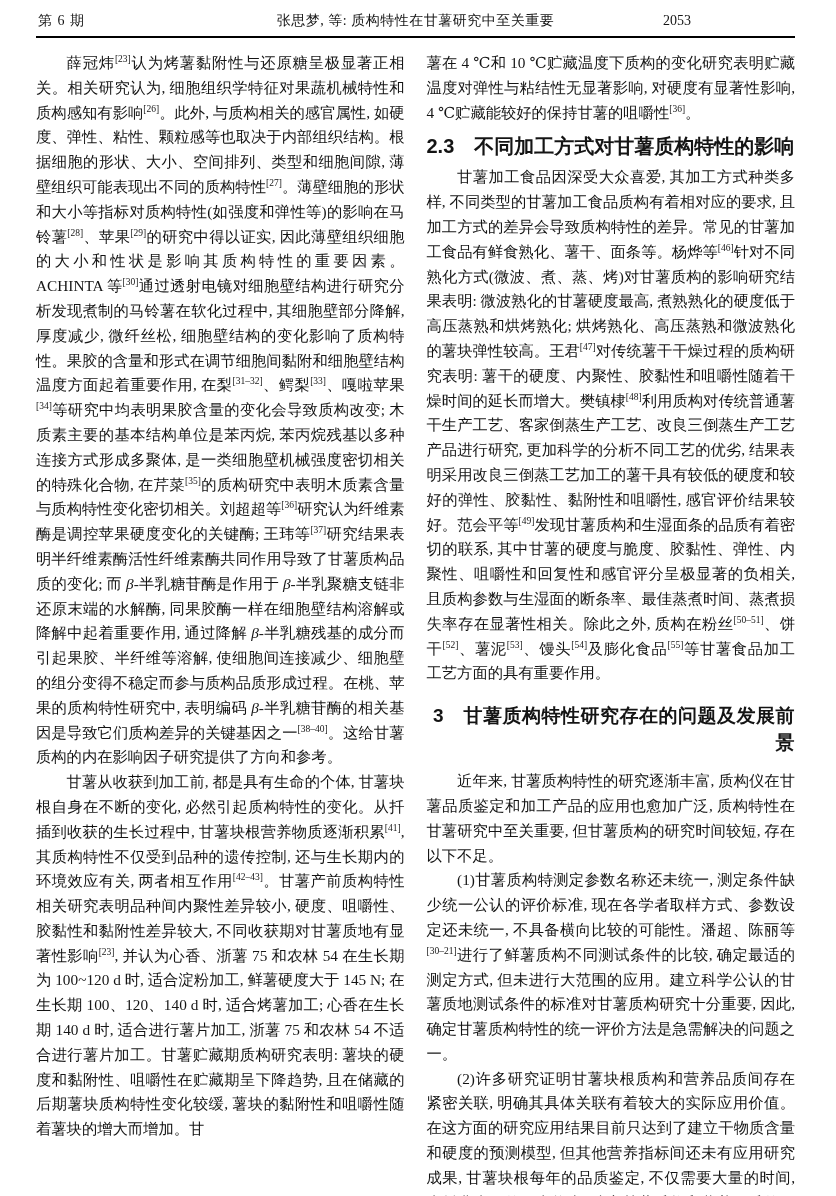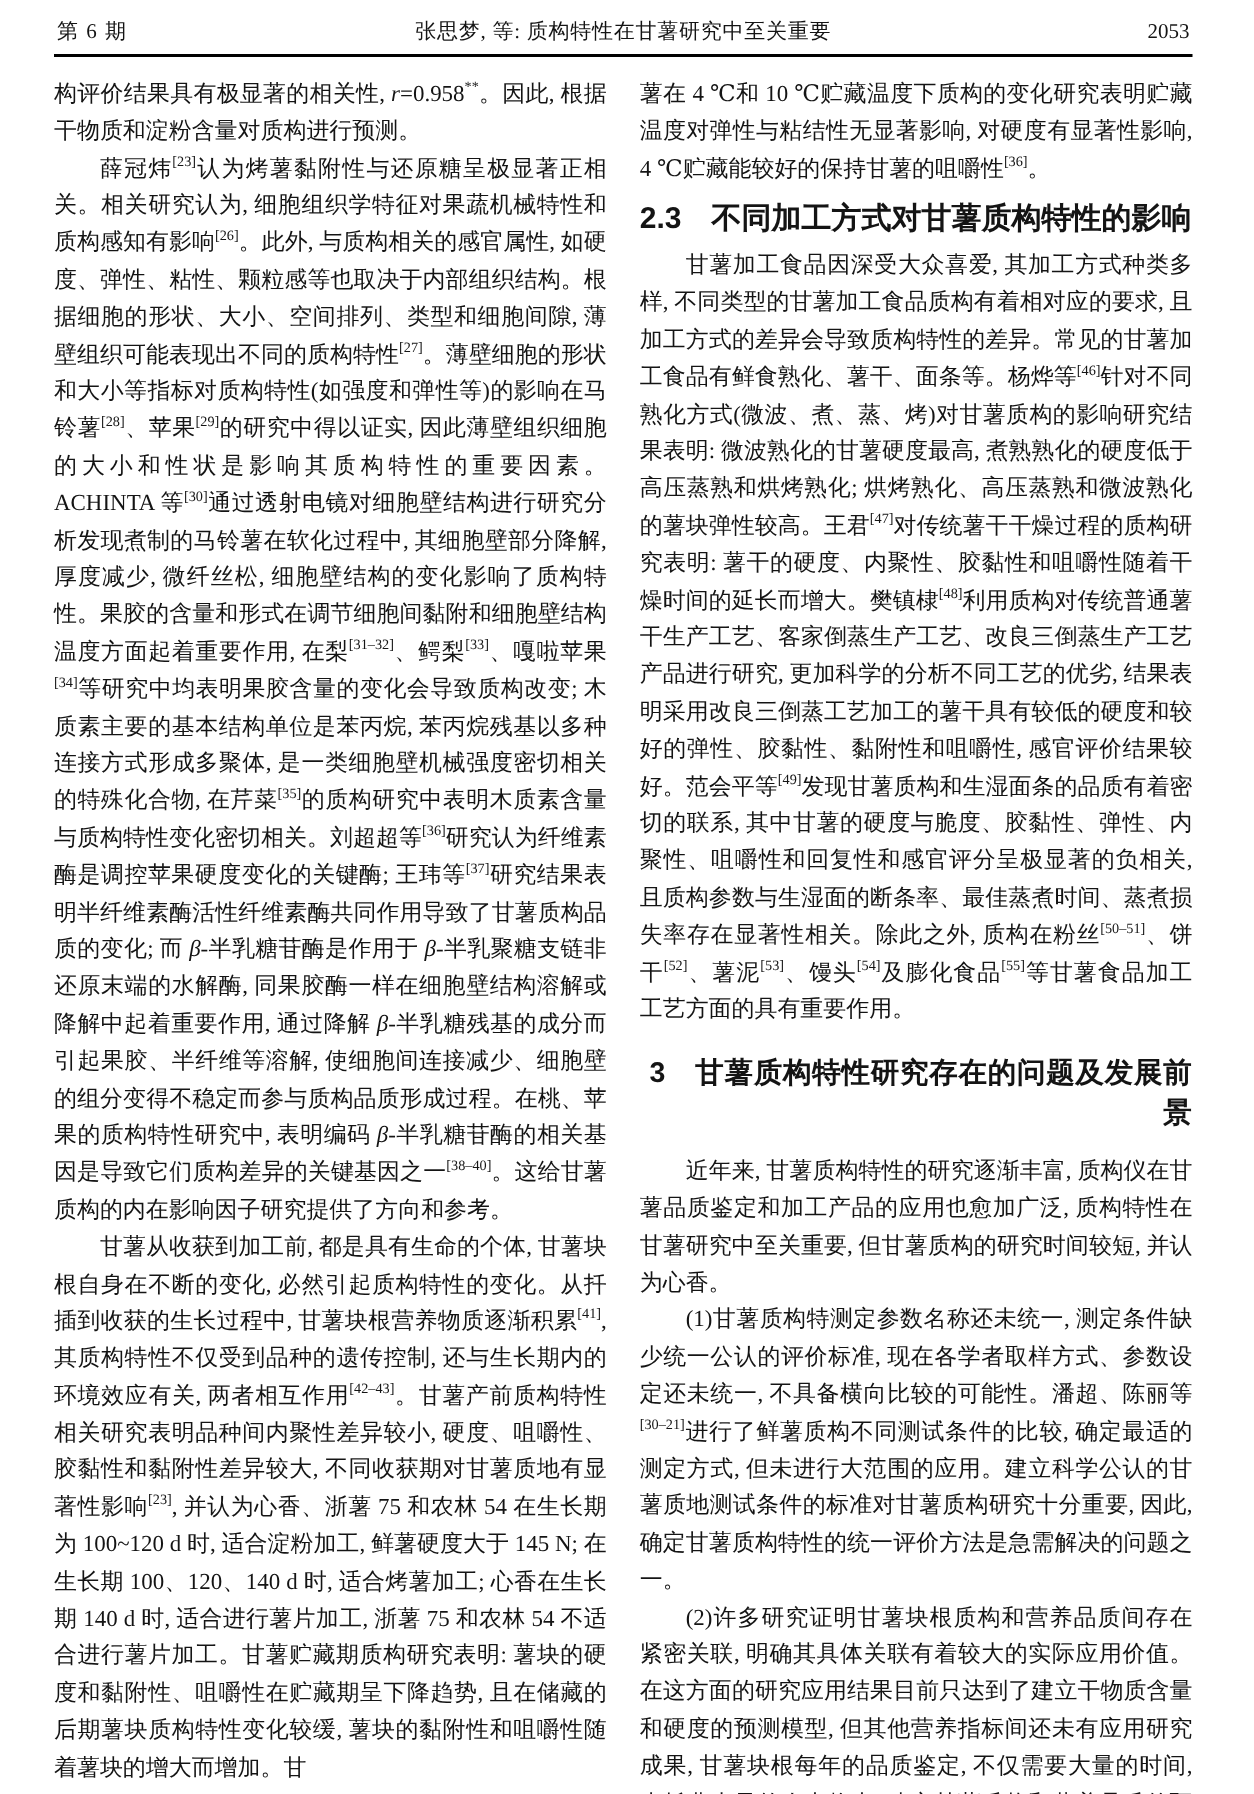--- a/index.html
+++ b/index.html
@@ -8,21 +8,21 @@
     font-family: "Liberation Serif", "DejaVu Serif", serif;
     color: #141414;
     -webkit-font-smoothing: antialiased;
   }
   .page { box-sizing: border-box; width: 831px; height: 1196px; padding: 10px 36px 0 36px; }
 
   
   .pheader { display: flex; align-items: baseline; font-size: 14px; padding: 2px 2px 5px 2px; }
   .pheader .issue { width: 130px; letter-spacing: 1px; }
   .pheader .rtitle { flex: 1; text-align: center; letter-spacing: 0.5px; }
-  .pheader .pageno { width: 130px; text-align: right; }
+  .pheader .pageno { width: 130px; text-align: left; }
   .rule { border: none; border-top: 2.2px solid #000; margin: 1px 0 13px 0; }
 
   
   .cols { display: flex; gap: 22px; }
   .col { width: 371px; text-align: justify; text-justify: inter-ideograph; }
 
   .p { margin: 0; font-size: 15.3px; line-height: 24.8px; }
   .p.indent { text-indent: 2em; }
   .h2 {
     font-family: "Liberation Sans", "DejaVu Sans", sans-serif;
@@ -43,27 +43,26 @@
 <div class="page">
   <div class="pheader">
     <span class="issue">第 6 期</span>
     <span class="rtitle">张思梦, 等: 质构特性在甘薯研究中至关重要</span>
     <span class="pageno">2053</span>
   </div>
   <hr class="rule">
 
   <div class="cols">
     <div class="col">
-        <div class="p">构评价结果具有极显著的相关性, <i>r</i>=0.958<sup>**</sup>。因此, 根据干物质和淀粉含量对质构进行预测。</div>
         <div class="p indent">薛冠炜<sup>[23]</sup>认为烤薯黏附性与还原糖呈极显著正相关。相关研究认为, 细胞组织学特征对果蔬机械特性和质构感知有影响<sup>[26]</sup>。此外, 与质构相关的感官属性, 如硬度、弹性、粘性、颗粒感等也取决于内部组织结构。根据细胞的形状、大小、空间排列、类型和细胞间隙, 薄壁组织可能表现出不同的质构特性<sup>[27]</sup>。薄壁细胞的形状和大小等指标对质构特性(如强度和弹性等)的影响在马铃薯<sup>[28]</sup>、苹果<sup>[29]</sup>的研究中得以证实, 因此薄壁组织细胞的大小和性状是影响其质构特性的重要因素。ACHINTA 等<sup>[30]</sup>通过透射电镜对细胞壁结构进行研究分析发现煮制的马铃薯在软化过程中, 其细胞壁部分降解, 厚度减少, 微纤丝松, 细胞壁结构的变化影响了质构特性。果胶的含量和形式在调节细胞间黏附和细胞壁结构温度方面起着重要作用, 在梨<sup>[31–32]</sup>、鳄梨<sup>[33]</sup>、嘎啦苹果<sup>[34]</sup>等研究中均表明果胶含量的变化会导致质构改变; 木质素主要的基本结构单位是苯丙烷, 苯丙烷残基以多种连接方式形成多聚体, 是一类细胞壁机械强度密切相关的特殊化合物, 在芹菜<sup>[35]</sup>的质构研究中表明木质素含量与质构特性变化密切相关。刘超超等<sup>[36]</sup>研究认为纤维素酶是调控苹果硬度变化的关键酶; 王玮等<sup>[37]</sup>研究结果表明半纤维素酶活性纤维素酶共同作用导致了甘薯质构品质的变化; 而 <i>β</i>-半乳糖苷酶是作用于 <i>β</i>-半乳聚糖支链非还原末端的水解酶, 同果胶酶一样在细胞壁结构溶解或降解中起着重要作用, 通过降解 <i>β</i>-半乳糖残基的成分而引起果胶、半纤维等溶解, 使细胞间连接减少、细胞壁的组分变得不稳定而参与质构品质形成过程。在桃、苹果的质构特性研究中, 表明编码 <i>β</i>-半乳糖苷酶的相关基因是导致它们质构差异的关键基因之一<sup>[38–40]</sup>。这给甘薯质构的内在影响因子研究提供了方向和参考。</div>
         <div class="p indent">甘薯从收获到加工前, 都是具有生命的个体, 甘薯块根自身在不断的变化, 必然引起质构特性的变化。从扦插到收获的生长过程中, 甘薯块根营养物质逐渐积累<sup>[41]</sup>, 其质构特性不仅受到品种的遗传控制, 还与生长期内的环境效应有关, 两者相互作用<sup>[42–43]</sup>。甘薯产前质构特性相关研究表明品种间内聚性差异较小, 硬度、咀嚼性、胶黏性和黏附性差异较大, 不同收获期对甘薯质地有显著性影响<sup>[23]</sup>, 并认为心香、浙薯 75 和农林 54 在生长期为 100~120 d 时, 适合淀粉加工, 鲜薯硬度大于 145 N; 在生长期 100、120、140 d 时, 适合烤薯加工; 心香在生长期 140 d 时, 适合进行薯片加工, 浙薯 75 和农林 54 不适合进行薯片加工。甘薯贮藏期质构研究表明: 薯块的硬度和黏附性、咀嚼性在贮藏期呈下降趋势, 且在储藏的后期薯块质构特性变化较缓, 薯块的黏附性和咀嚼性随着薯块的增大而增加。甘</div>
       </div>
     <div class="col">
         <div class="p">薯在 4 ℃和 10 ℃贮藏温度下质构的变化研究表明贮藏温度对弹性与粘结性无显著影响, 对硬度有显著性影响, 4 ℃贮藏能较好的保持甘薯的咀嚼性<sup>[36]</sup>。</div>
         <div class="h2">2.3　不同加工方式对甘薯质构特性的影响</div>
         <div class="p indent">甘薯加工食品因深受大众喜爱, 其加工方式种类多样, 不同类型的甘薯加工食品质构有着相对应的要求, 且加工方式的差异会导致质构特性的差异。常见的甘薯加工食品有鲜食熟化、薯干、面条等。杨烨等<sup>[46]</sup>针对不同熟化方式(微波、煮、蒸、烤)对甘薯质构的影响研究结果表明: 微波熟化的甘薯硬度最高, 煮熟熟化的硬度低于高压蒸熟和烘烤熟化; 烘烤熟化、高压蒸熟和微波熟化的薯块弹性较高。王君<sup>[47]</sup>对传统薯干干燥过程的质构研究表明: 薯干的硬度、内聚性、胶黏性和咀嚼性随着干燥时间的延长而增大。樊镇棣<sup>[48]</sup>利用质构对传统普通薯干生产工艺、客家倒蒸生产工艺、改良三倒蒸生产工艺产品进行研究, 更加科学的分析不同工艺的优劣, 结果表明采用改良三倒蒸工艺加工的薯干具有较低的硬度和较好的弹性、胶黏性、黏附性和咀嚼性, 感官评价结果较好。范会平等<sup>[49]</sup>发现甘薯质构和生湿面条的品质有着密切的联系, 其中甘薯的硬度与脆度、胶黏性、弹性、内聚性、咀嚼性和回复性和感官评分呈极显著的负相关, 且质构参数与生湿面的断条率、最佳蒸煮时间、蒸煮损失率存在显著性相关。除此之外, 质构在粉丝<sup>[50–51]</sup>、饼干<sup>[52]</sup>、薯泥<sup>[53]</sup>、馒头<sup>[54]</sup>及膨化食品<sup>[55]</sup>等甘薯食品加工工艺方面的具有重要作用。</div>
         <div class="h1">3　甘薯质构特性研究存在的问题及发展前景</div>
-        <div class="p indent">近年来, 甘薯质构特性的研究逐渐丰富, 质构仪在甘薯品质鉴定和加工产品的应用也愈加广泛, 质构特性在甘薯研究中至关重要, 但甘薯质构的研究时间较短, 并认为心香。</div>
+        <div class="p indent">近年来, 甘薯质构特性的研究逐渐丰富, 质构仪在甘薯品质鉴定和加工产品的应用也愈加广泛, 质构特性在甘薯研究中至关重要, 但甘薯质构的研究时间较短, 存在以下不足。</div>
         <div class="p indent">(1)甘薯质构特测定参数名称还未统一, 测定条件缺少统一公认的评价标准, 现在各学者取样方式、参数设定还未统一, 不具备横向比较的可能性。潘超、陈丽等<sup>[30–21]</sup>进行了鲜薯质构不同测试条件的比较, 确定最适的测定方式, 但未进行大范围的应用。建立科学公认的甘薯质地测试条件的标准对甘薯质构研究十分重要, 因此, 确定甘薯质构特性的统一评价方法是急需解决的问题之一。</div>
         <div class="p indent">(2)许多研究证明甘薯块根质构和营养品质间存在紧密关联, 明确其具体关联有着较大的实际应用价值。在这方面的研究应用结果目前只达到了建立干物质含量和硬度的预测模型, 但其他营养指标间还未有应用研究成果, 甘薯块根每年的品质鉴定, 不仅需要大量的时间, 也耗费大量的人力物力, 建立甘薯质构和营养品质的预测模型, 将为甘薯研究提供有效便利的手段。例如 YOON 等研究表明甘薯块根质构品质特性与淀粉含量显著相关且质构参数</div>
       </div>
   </div>
 </div>
 
 </body></html>

